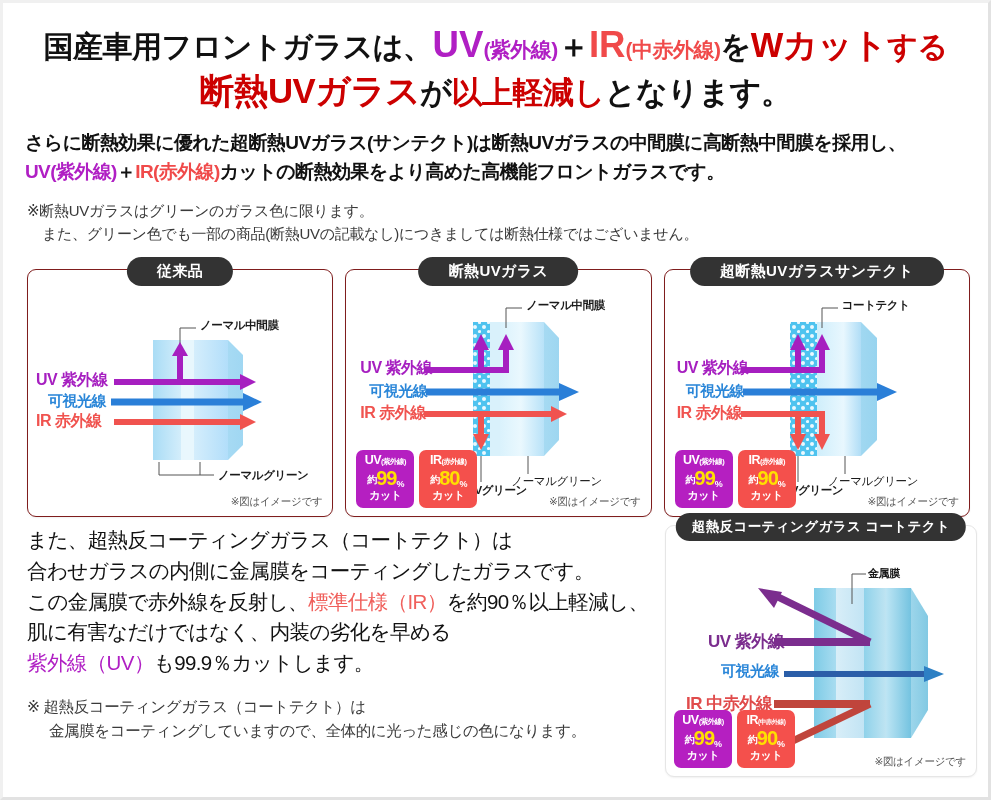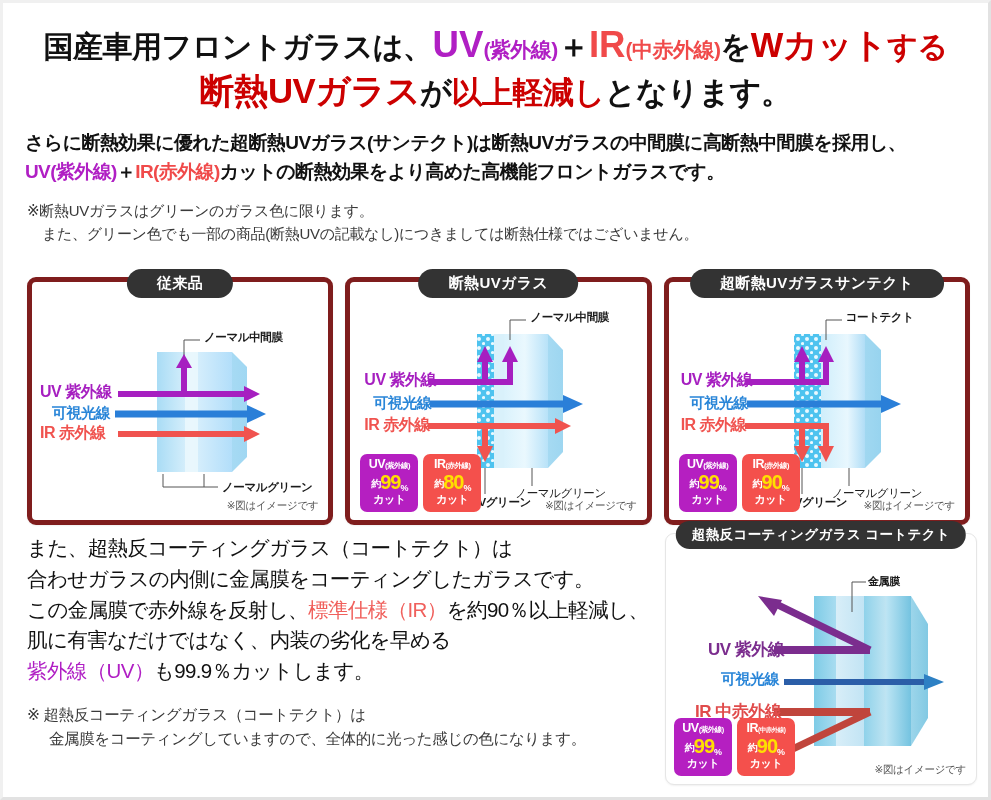--- a/index.html
+++ b/index.html
@@ -61,24 +61,24 @@
     position: relative;
     display: flex;
     gap: 12px;
     padding: 12px 18px 0 24px;
   }
   .panel {
     position: relative;
     flex: 1 1 0;
     height: 248px;
     background: #fff;
-    border: 5px solid #7f1d1d;
+    border: 1px solid #7f1d1d;
     border-radius: 9px;
     box-shadow: 0 1px 2px rgba(0,0,0,0.06);
-    margin-top: 20px;
+    margin-top: 12px;
   }
   .pill {
     position: absolute;
     top: -13px; left: 50%;
     transform: translateX(-50%);
     background: #333333;
     color: #ffffff;
     font-size: 15px;
     font-weight: bold;
     letter-spacing: 0.4px;
@@ -424,21 +424,21 @@
         <path d="M118,148 L258,148" stroke="#2b5ea8" stroke-width="6"></path>
         <polygon points="258,140 278,148 258,156" fill="#2d80c4"></polygon>
 
         <path d="M108,178 L204,178" stroke="#c0453c" stroke-width="8"></path>
         <path d="M204,178 L112,222" stroke="#c0453c" stroke-width="7"></path>
         <polygon points="94,230 104,208 120,220" fill="#c0453c"></polygon>
       </svg>
       <div class="callout" style="left:202px; top:40px; font-size:11px;">金属膜</div>
       <div class="raylabel rl-uv-d" style="left:42px;  top:104px; font-size:17px;">UV 紫外線</div>
       <div class="raylabel rl-vis-d" style="left:55px;  top:136px; font-size:15px;">可視光線</div>
-      <div class="raylabel rl-ir-d" style="left:29px;  top:166px; font-size:17px;">IR 中赤外線</div>
+      <div class="raylabel rl-ir-d" style="left:20px;  top:166px; font-size:17px;">IR 中赤外線</div>
       <div class="badges" style="left:8px; bottom:8px;">
         <div class="badge uv">
           <span class="top"><span>UV</span><span class="sub">(紫外線)</span></span>
           <span class="mid"><span class="yaku">約</span><span class="num">99</span><span class="pct">%</span></span>
           <span class="bot">カット</span>
         </div>
         <div class="badge ir">
           <span class="top"><span>IR</span><span class="sub" style="font-size:6.5px">(中赤外線)</span></span>
           <span class="mid"><span class="yaku">約</span><span class="num">90</span><span class="pct">%</span></span>
           <span class="bot">カット</span>

